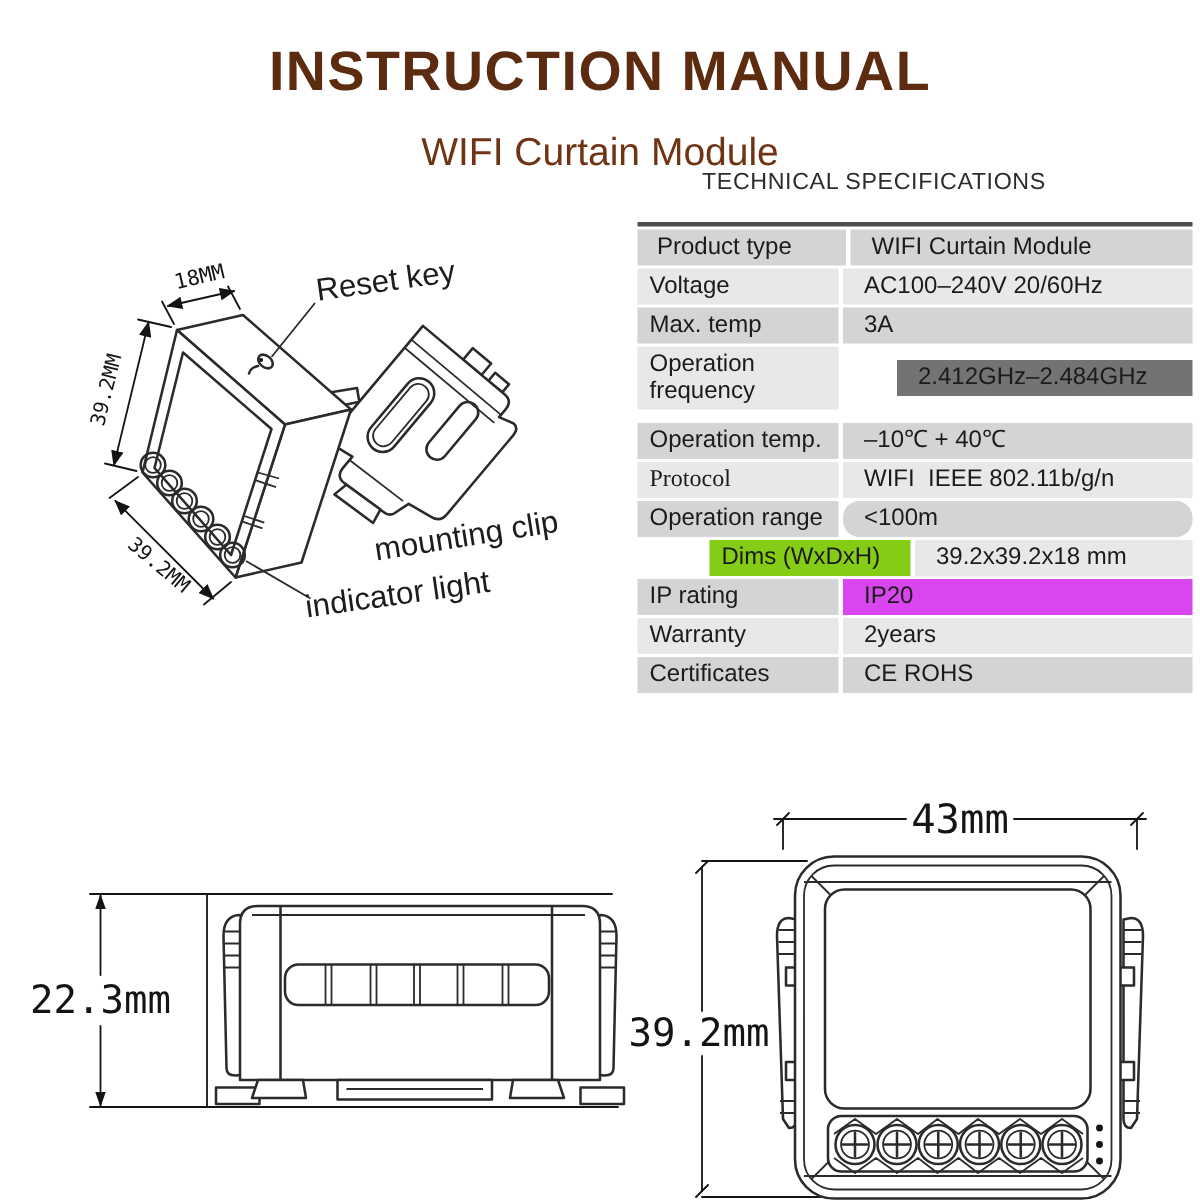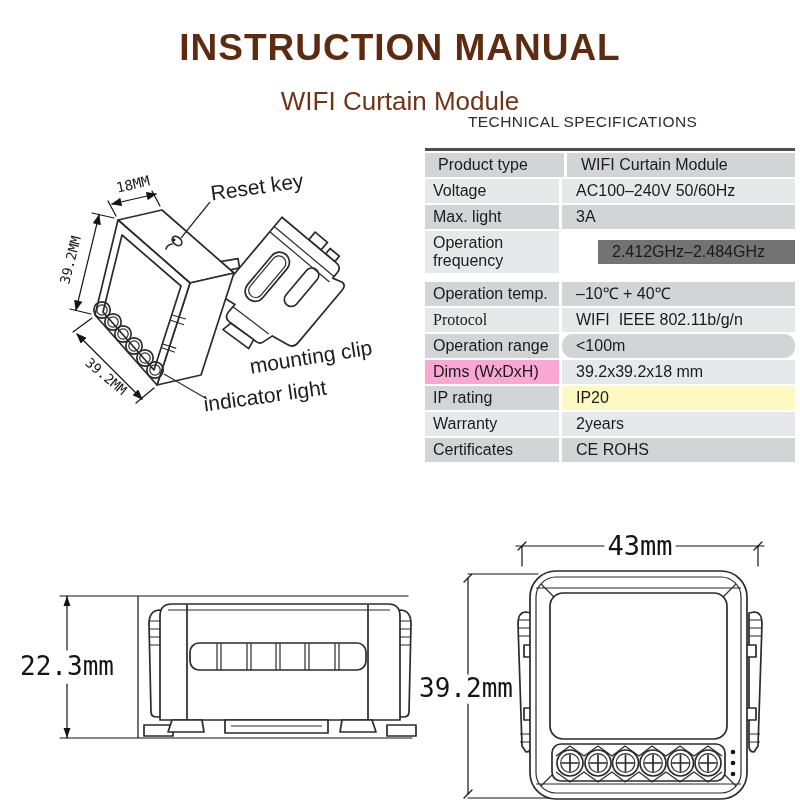--- a/index.html
+++ b/index.html
@@ -39,49 +39,49 @@
 <div class="specs-heading">TECHNICAL SPECIFICATIONS</div>
 
 <div class="spec-table">
   <div class="table-top-border" style="background: rgb(78, 78, 78);"></div>
 <div class="spec-row dark">
       <div class="cell label" style="background: rgb(211, 212, 214); padding-left: 13px;">Product type</div>
       <div class="cell value" style="background: rgb(211, 212, 214);">WIFI Curtain Module</div>
     </div>
     <div class="spec-row light">
       <div class="cell label" style="background: rgb(231, 232, 234);">Voltage</div>
-      <div class="cell value" style="background: rgb(231, 232, 234);">AC100–240V 50/60Hz</div>
-    </div>
-    <div class="spec-row dark">
-      <div class="cell label" style="background: rgb(211, 212, 214);">Max. light</div>
+      <div class="cell value" style="background: rgb(231, 232, 234);">AC100–240V 20/60Hz</div>
+    </div>
+    <div class="spec-row dark">
+      <div class="cell label" style="background: rgb(211, 212, 214);">Max. temp</div>
       <div class="cell value" style="background: rgb(211, 212, 214);">3A</div>
     </div>
     <div class="spec-row light gap-after">
       <div class="cell label" style="background: rgb(231, 232, 234);">Operation frequency</div>
       <div class="cell value" style="background: #737373;">2.412GHz–2.484GHz</div>
     </div>
     <div class="spec-row dark">
       <div class="cell label" style="background: rgb(211, 212, 214);">Operation temp.</div>
       <div class="cell value" style="background: rgb(211, 212, 214);">–10℃ + 40℃</div>
     </div>
     <div class="spec-row light">
       <div class="cell label" style="background: rgb(231, 232, 234); font-family: Liberation Serif, serif;">Protocol</div>
       <div class="cell value" style="background: rgb(231, 232, 234);">WIFI  IEEE 802.11b/g/n</div>
     </div>
     <div class="spec-row dark">
       <div class="cell label" style="background: rgb(211, 212, 214);">Operation range</div>
       <div class="cell value" style="background: rgb(211, 212, 214); border-radius: 11px;">&lt;100m</div>
     </div>
     <div class="spec-row light">
-      <div class="cell label" style="background: #f9a8d4;">Dims (WxDxH)</div>
+      <div class="cell label" style="background: #84cc16; margin-left: 48px;">Dims (WxDxH)</div>
       <div class="cell value" style="background: rgb(231, 232, 234);">39.2x39.2x18 mm</div>
     </div>
     <div class="spec-row dark">
       <div class="cell label" style="background: rgb(211, 212, 214);">IP rating</div>
-      <div class="cell value" style="background: #fef9c3;">IP20</div>
+      <div class="cell value" style="background: #d946ef;">IP20</div>
     </div>
     <div class="spec-row light">
       <div class="cell label" style="background: rgb(231, 232, 234);">Warranty</div>
       <div class="cell value" style="background: rgb(231, 232, 234);">2years</div>
     </div>
     <div class="spec-row dark">
       <div class="cell label" style="background: rgb(211, 212, 214);">Certificates</div>
       <div class="cell value" style="background: rgb(211, 212, 214);">CE ROHS</div>
     </div>
   </div>

